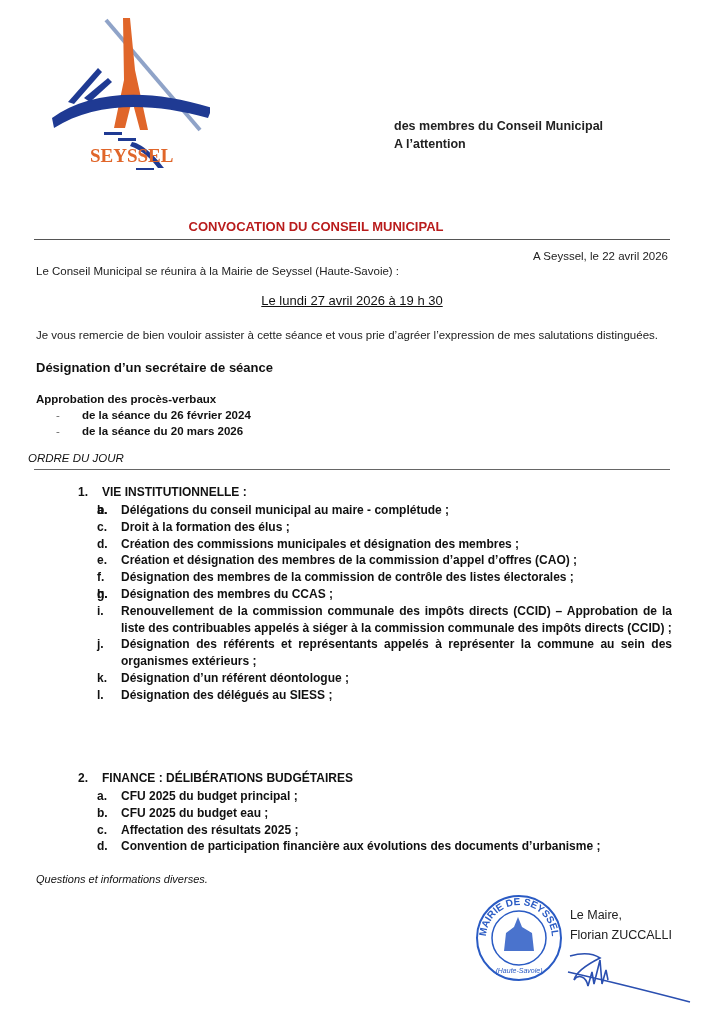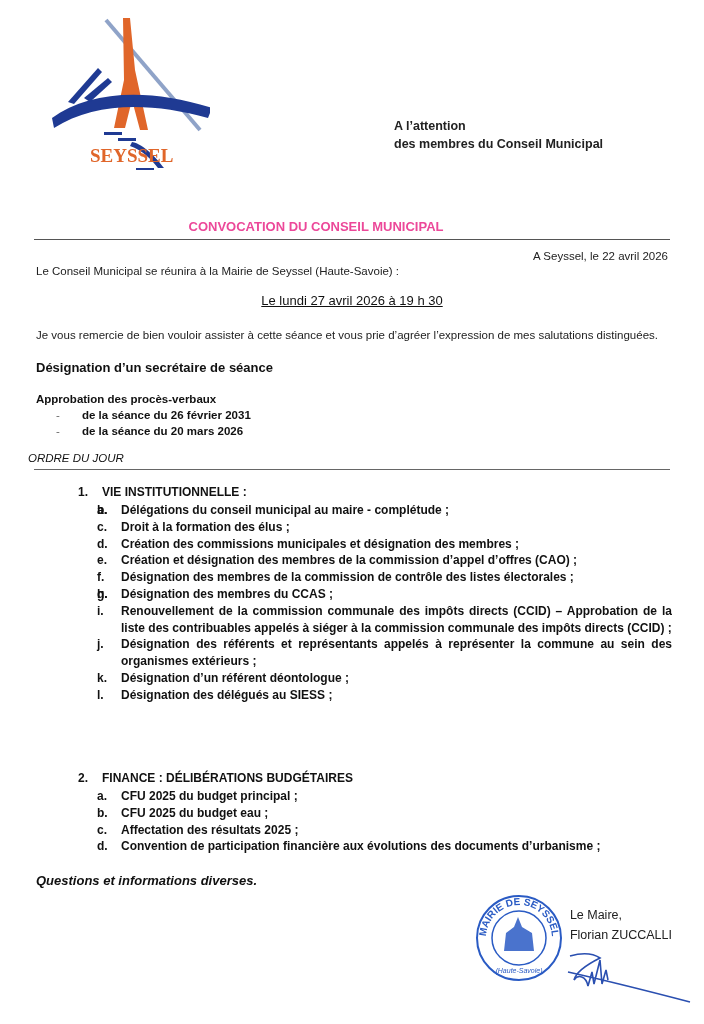--- a/index.html
+++ b/index.html
@@ -3,21 +3,21 @@
 <meta charset="utf-8">
 <style>
   html, body { margin: 0; padding: 0; }
   body {
     width: 704px; height: 1024px; background: #ffffff; position: relative;
     font-family: "Liberation Sans", sans-serif; color: #1a1a1a; overflow: hidden;
   }
   .abs { position: absolute; }
   #logo { left: 40px; top: 10px; width: 170px; height: 160px; }
   #attention { left: 394px; top: 117px; font-size: 12.5px; line-height: 18px; font-weight: bold; color: #222; }
-  #title { left: 0; width: 632px; top: 219px; text-align: center; font-size: 13px; font-weight: bold; color: #ec4899; }
+  #title { left: 0; width: 632px; top: 219px; text-align: center; font-size: 13px; font-weight: bold; color: #b91c1c; }
   #title-rule { left: 34px; width: 636px; top: 239px; height: 0; border-top: 1.5px solid #555; }
   #place-date { right: 36px; top: 250px; font-size: 11.5px; color: #222; }
   #intro { left: 36px; top: 265px; font-size: 11.5px; color: #222; }
   #meeting-date { left: 0; width: 704px; top: 293px; text-align: center; font-size: 13px; font-weight: normal; text-decoration: underline; color: #111; }
   #thanks { left: 36px; top: 329px; font-size: 11.5px; color: #222; }
   #secretary { left: 36px; top: 360px; font-size: 13px; font-weight: bold; color: #111; }
   #approval { left: 36px; top: 391px; font-size: 11.5px; font-weight: bold; color: #111; line-height: 16px; }
   .dash-list { margin: 0; padding: 0; list-style: none; }
   .dash-list li { position: relative; padding-left: 46px; }
   .dash-list li .dash { position: absolute; left: 20px; font-weight: normal; color: #666; }
@@ -25,21 +25,21 @@
   #agenda-rule { left: 34px; width: 636px; top: 469px; border-top: 1.5px solid #666; }
   .section { left: 54px; font-size: 12px; font-weight: bold; color: #111; margin-left: 24px; }
   .section .num { display: inline-block; width: 24px; }
   .items { left: 97px; width: 575px; font-size: 12px; font-weight: bold; color: #111; line-height: 16.8px; }
   .items .it { position: relative; padding-left: 24px; text-align: justify; }
   .items .it .letter { position: absolute; left: 0; }
   #sec1 { top: 485px; }
   #items1 { top: 502px; }
   #sec2 { top: 771px; }
   #items2 { top: 788px; }
-  #questions { left: 36px; top: 873px; font-size: 13px; font-weight: bold; font-style: italic; color: #111; }
+  #questions { left: 36px; top: 873px; font-size: 11px; font-weight: normal; font-style: italic; color: #111; }
   #stamp { left: 474px; top: 893px; width: 90px; height: 90px; }
   #signer { right: 32px; top: 905px; text-align: left; font-size: 12.5px; line-height: 20px; color: #222; }
   #signature { left: 564px; top: 950px; width: 130px; height: 60px; }
 </style>
 </head>
 <body>
 
 <div id="logo" class="abs">
   <svg width="170" height="160" viewBox="0 0 170 160">
     <line x1="66" y1="10" x2="160" y2="120" stroke="#8fa3c8" stroke-width="4"></line>
@@ -49,37 +49,37 @@
     <path d="M44 88 L68 68 L72 72 L50 92 Z" fill="#1f3a93"></path>
     <rect x="64" y="122" width="18" height="3" fill="#1f3a93"></rect>
     <rect x="78" y="128" width="18" height="3" fill="#1f3a93"></rect>
     <path d="M92 132 C 104 134, 118 150, 124 158 L 118 158 C 112 150, 102 140, 90 136 Z" fill="#1f3a93"></path>
     <rect x="96" y="158" width="18" height="3" fill="#1f3a93"></rect>
     <text x="50" y="152" font-family="Liberation Serif, serif" font-size="19" font-weight="bold" fill="#e0662a">SEYSSEL</text>
   </svg>
 </div>
 
 <div id="attention" class="abs">
+  <div>des membres du Conseil Municipal</div>
   <div>A l’attention</div>
-  <div>des membres du Conseil Municipal</div>
 </div>
 
 <div id="title" class="abs">CONVOCATION DU CONSEIL MUNICIPAL</div>
 <div id="title-rule" class="abs"></div>
 
 <div id="place-date" class="abs">A Seyssel, le 22 avril 2026</div>
 <div id="intro" class="abs">Le Conseil Municipal se réunira à la Mairie de Seyssel (Haute-Savoie) :</div>
 <div id="meeting-date" class="abs">Le lundi 27 avril 2026 à 19 h 30</div>
 <div id="thanks" class="abs">Je vous remercie de bien vouloir assister à cette séance et vous prie d’agréer l’expression de mes salutations distinguées.</div>
 <div id="secretary" class="abs">Désignation d’un secrétaire de séance</div>
 
 <div id="approval" class="abs">
   <div>Approbation des procès-verbaux</div>
   <ul class="dash-list">
-    <li><span class="dash">-</span><span>de la séance du 26 février 2031</span></li>
+    <li><span class="dash">-</span><span>de la séance du 26 février 2024</span></li>
     <li><span class="dash">-</span><span>de la séance du 20 mars 2026</span></li>
   </ul>
 </div>
 
 <div id="agenda-heading" class="abs">ORDRE DU JOUR</div>
 <div id="agenda-rule" class="abs"></div>
 
 <div id="sec1" class="abs section">
   <span class="num">1.</span><span>VIE INSTITUTIONNELLE :</span>
 </div>

